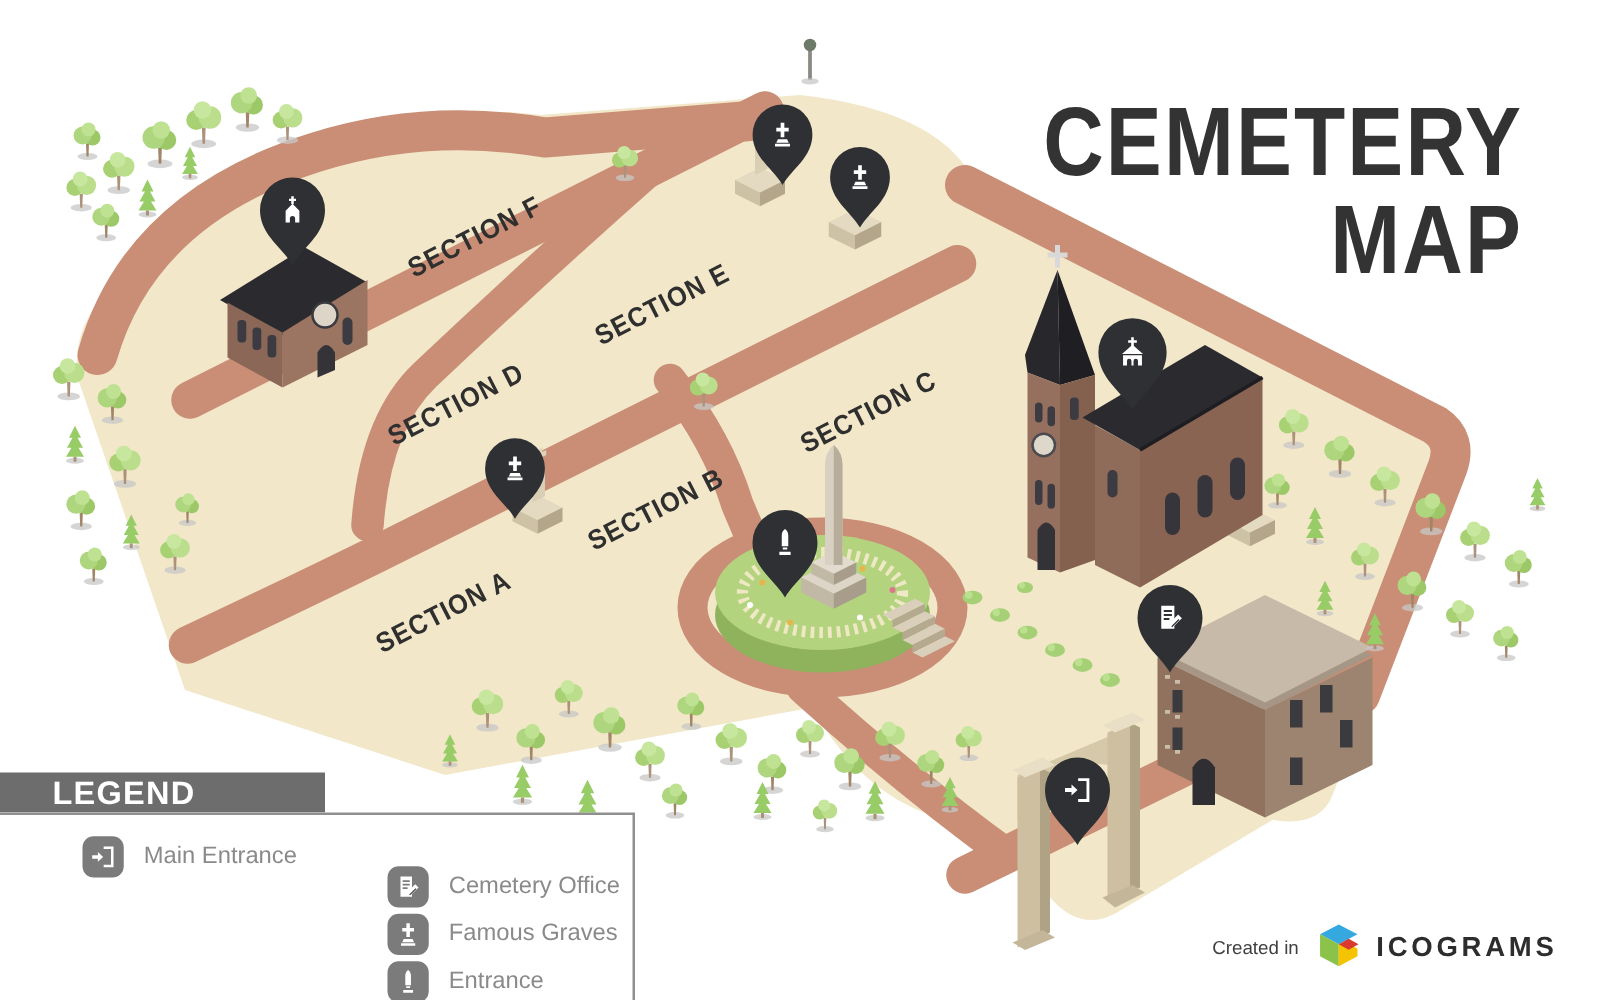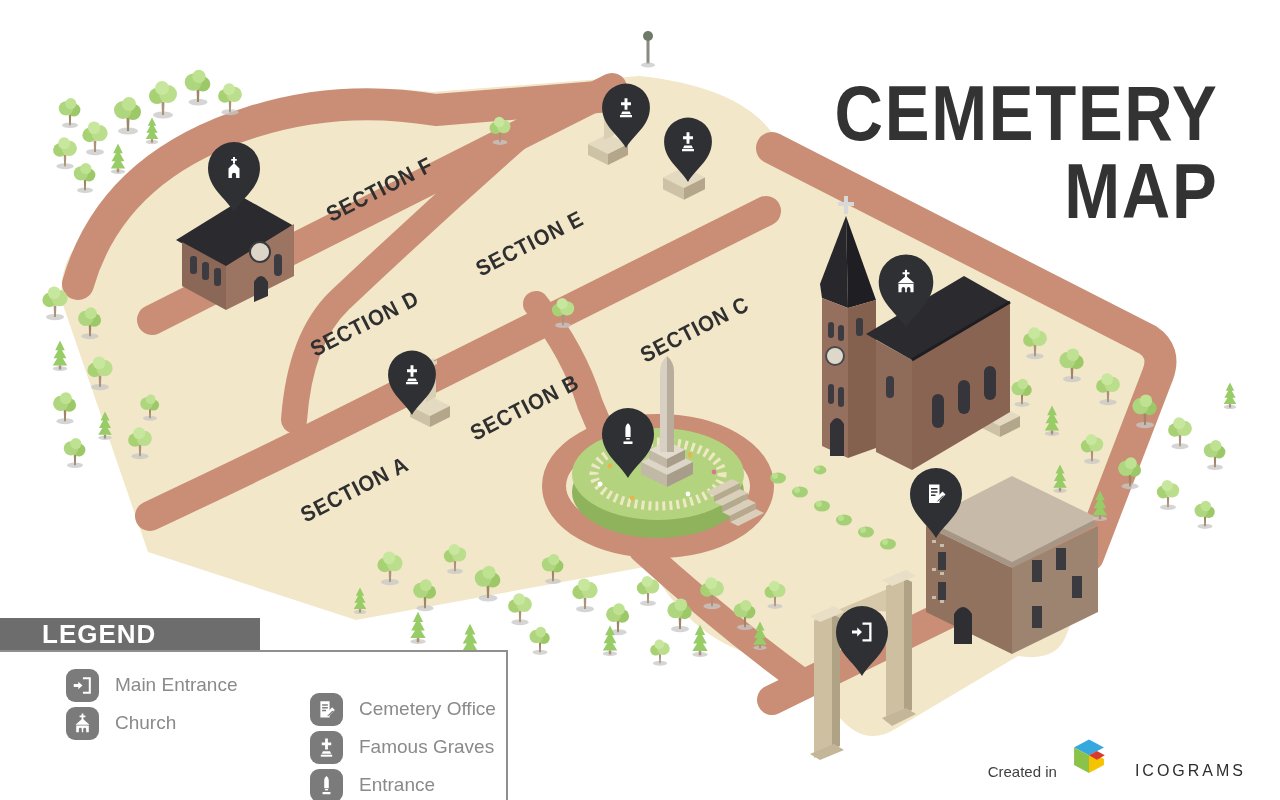--- a/index.html
+++ b/index.html
@@ -18,23 +18,23 @@
   #legend-box{position:absolute;left:-2px;top:650px;width:510px;height:160px;background:#fff;
               border:2px solid #8f8f8f;box-sizing:border-box;}
   .lg-col{position:absolute;top:14px;}
   .lg-col.c1{left:46px;} .lg-col.c2{left:290px;margin-top:24px;}
   .lg-item{display:flex;align-items:center;height:38px;padding-left:20px;}
   .lg-badge{width:33px;height:33px;border-radius:9px;background:#7b7b7b;display:flex;
             align-items:center;justify-content:center;flex:0 0 33px;}
   .lg-ic{width:21px;height:21px;}
   .lg-label{margin-left:16px;color:#8a8a8a;font-size:19px;white-space:nowrap;}
   
-  #credit{position:absolute;right:34px;bottom:20px;display:flex;align-items:flex-end;}
+  #credit{position:absolute;right:34px;bottom:20px;display:flex;align-items:center;}
   #credit .txt{color:#3f3f3f;font-size:15px;margin-right:8px;}
-  #credit .brand{color:#2d2d2d;font-size:16px;font-weight:normal;letter-spacing:3px;margin-left:22px;}
+  #credit .brand{color:#2d2d2d;font-size:22px;font-weight:bold;letter-spacing:3px;margin-left:6px;}
   
   .sec-label{font-family:"Liberation Sans",sans-serif;font-weight:bold;font-size:22px;
              fill:#2f2f2f;letter-spacing:1px;}
 </style>
 </head>
 <body>
 
 <div id="stage">
 
 <svg id="map" width="1280" height="800" viewBox="0 0 1280 800">
@@ -366,28 +366,20 @@
 <div id="legend-box">
   <div class="lg-col c1">
     <div class="lg-item">
       <span class="lg-badge">
             <svg class="lg-ic" viewBox="0 0 24 24">
               <use href="#icon-door"></use>
             </svg>
           </span>
       <span class="lg-label">Main Entrance</span>
     </div>
-    <div class="lg-item">
-      <span class="lg-badge">
-            <svg class="lg-ic" viewBox="0 0 24 24">
-              <use href="#icon-church"></use>
-            </svg>
-          </span>
-      <span class="lg-label">Church</span>
-    </div>
   </div>
   <div class="lg-col c2">
     <div class="lg-item">
       <span class="lg-badge">
             <svg class="lg-ic" viewBox="0 0 24 24">
               <use href="#icon-office"></use>
             </svg>
           </span>
       <span class="lg-label">Cemetery Office</span>
     </div>

